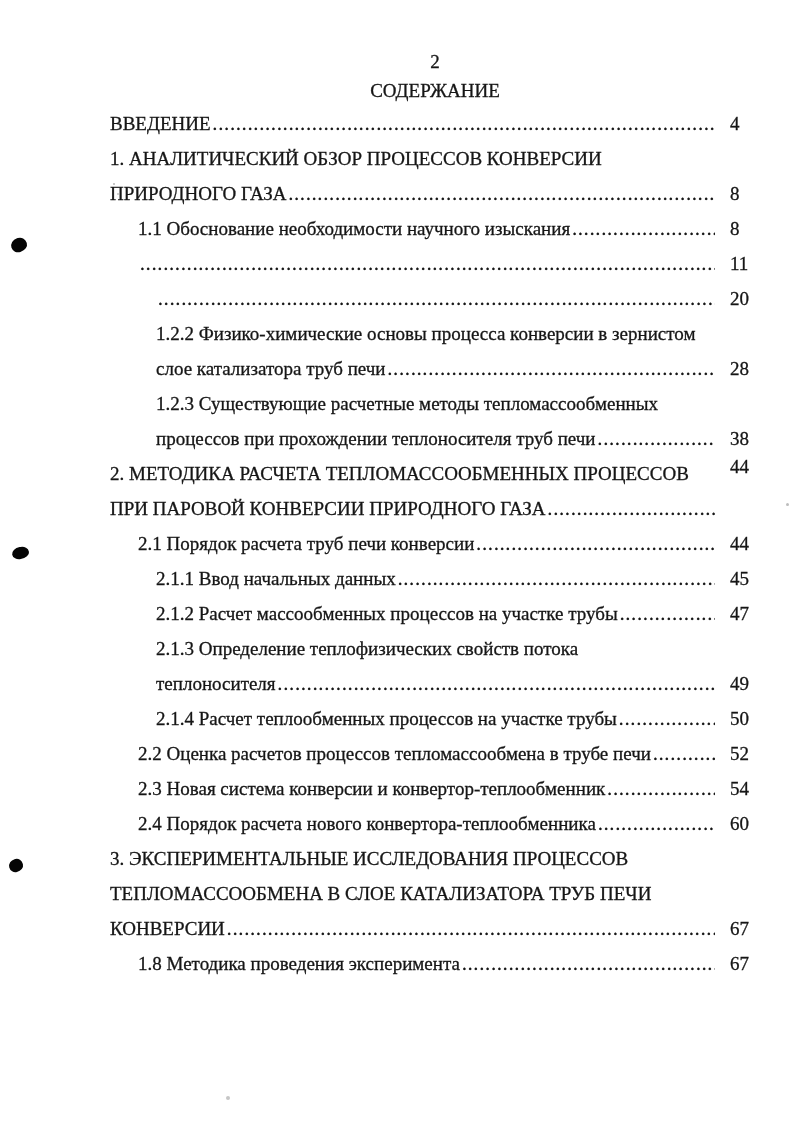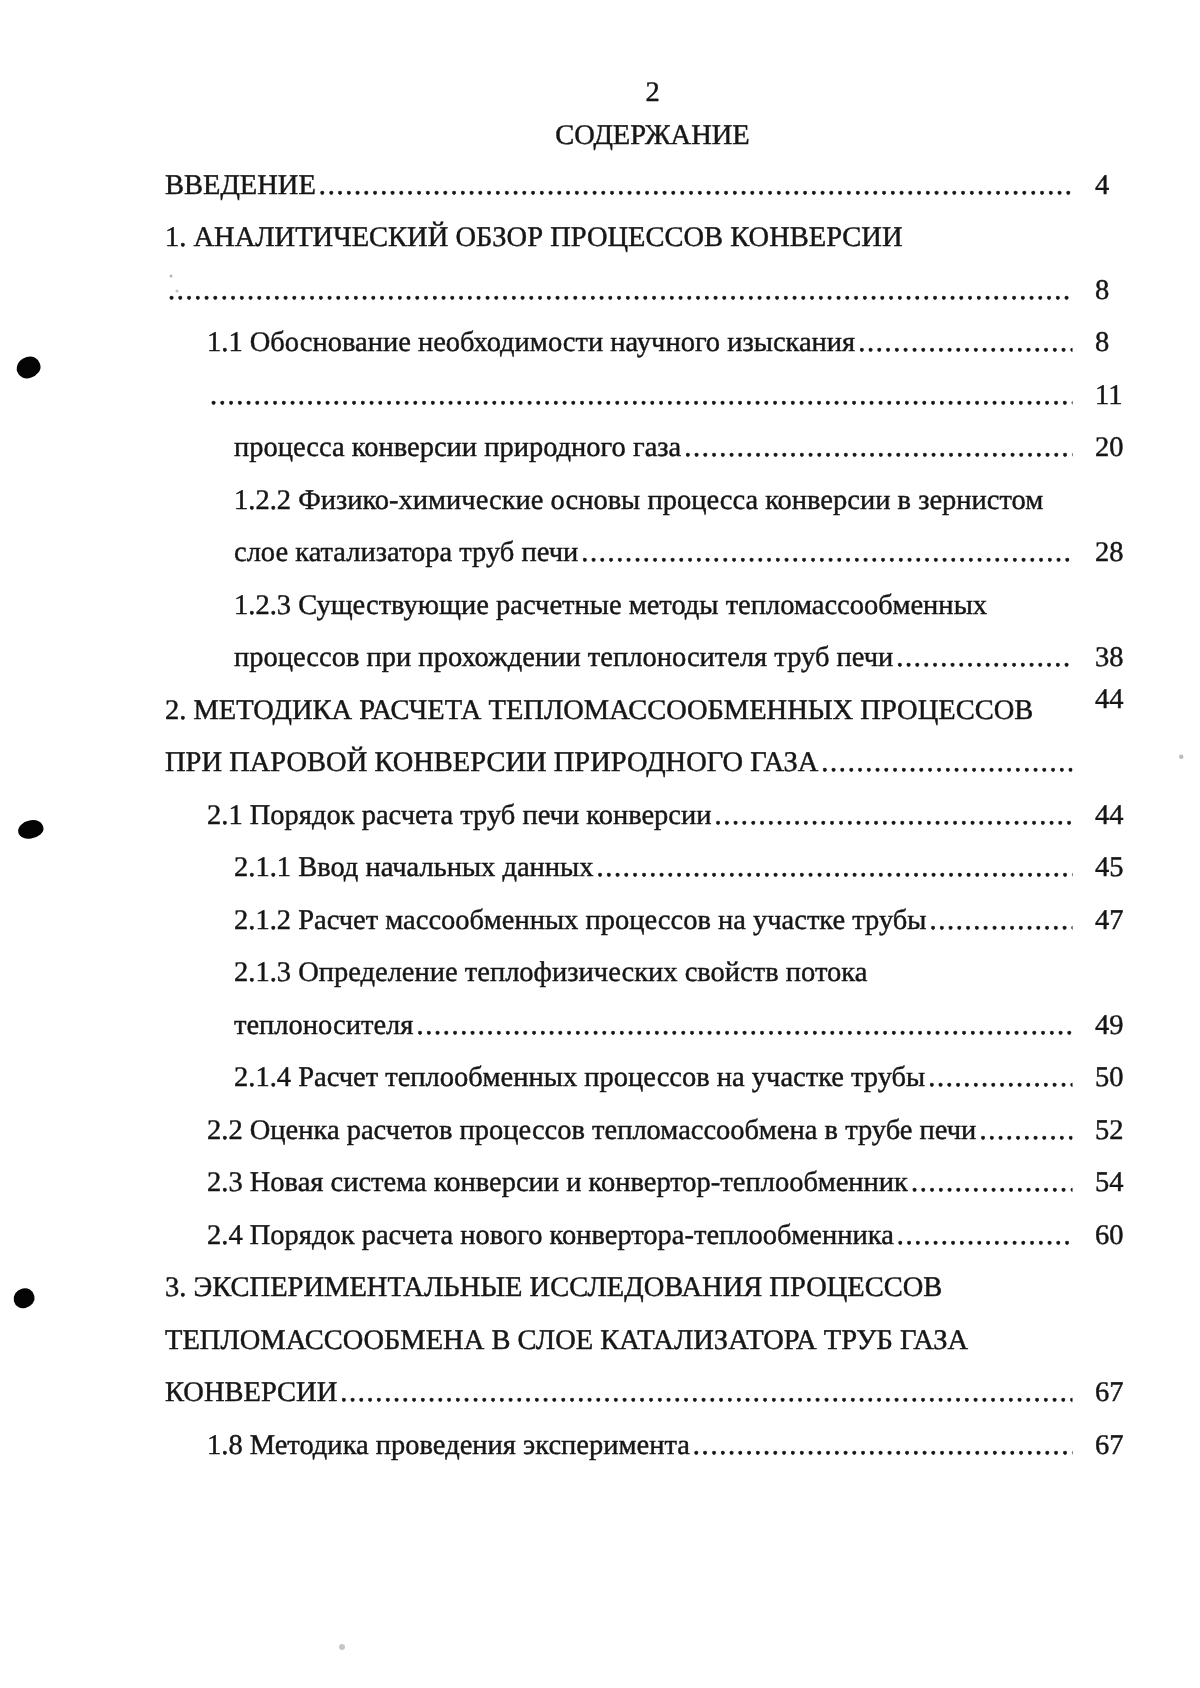--- a/index.html
+++ b/index.html
@@ -59,40 +59,40 @@
       <div class="entry lvl1">
         <div class="line row">
           <span class="txt">ВВЕДЕНИЕ</span>
           <span class="leader">............................................................................................................................................</span>
           <span class="pg">4</span>
         </div>
       </div>
       <div class="entry lvl1">
         <div class="line"><span class="txt">1. АНАЛИТИЧЕСКИЙ ОБЗОР ПРОЦЕССОВ КОНВЕРСИИ</span></div>
         <div class="line row">
+          <span class="txt">ПРИРОДНОГО ГАЗА</span>
           <span class="leader">............................................................................................................................................</span>
           <span class="pg">8</span>
         </div>
       </div>
       <div class="entry lvl2">
         <div class="line row">
           <span class="txt">1.1 Обоснование необходимости научного изыскания</span>
           <span class="leader">............................................................................................................................................</span>
           <span class="pg">8</span>
         </div>
       </div>
       <div class="entry lvl2">
         <div class="line row">
           <span class="leader">............................................................................................................................................</span>
           <span class="pg">11</span>
         </div>
       </div>
       <div class="entry lvl3">
         <div class="line row">
-          <span class="txt">процесса конверсии природного газа</span>
           <span class="leader">............................................................................................................................................</span>
           <span class="pg">20</span>
         </div>
       </div>
       <div class="entry lvl3">
         <div class="line"><span class="txt">1.2.2 Физико-химические основы процесса конверсии в зернистом</span></div>
         <div class="line row">
           <span class="txt">слое катализатора труб печи</span>
           <span class="leader">............................................................................................................................................</span>
           <span class="pg">28</span>
@@ -168,21 +168,21 @@
       </div>
       <div class="entry lvl2">
         <div class="line row">
           <span class="txt">2.4 Порядок расчета нового конвертора-теплообменника</span>
           <span class="leader">............................................................................................................................................</span>
           <span class="pg">60</span>
         </div>
       </div>
       <div class="entry lvl1">
         <div class="line"><span class="txt">3. ЭКСПЕРИМЕНТАЛЬНЫЕ ИССЛЕДОВАНИЯ ПРОЦЕССОВ</span></div>
-        <div class="line"><span class="txt">ТЕПЛОМАССООБМЕНА В СЛОЕ КАТАЛИЗАТОРА ТРУБ ГАЗА</span></div>
+        <div class="line"><span class="txt">ТЕПЛОМАССООБМЕНА В СЛОЕ КАТАЛИЗАТОРА ТРУБ ПЕЧИ</span></div>
         <div class="line row">
           <span class="txt">КОНВЕРСИИ</span>
           <span class="leader">............................................................................................................................................</span>
           <span class="pg">67</span>
         </div>
       </div>
       <div class="entry lvl2">
         <div class="line row">
           <span class="txt">1.8 Методика проведения эксперимента</span>
           <span class="leader">............................................................................................................................................</span>

